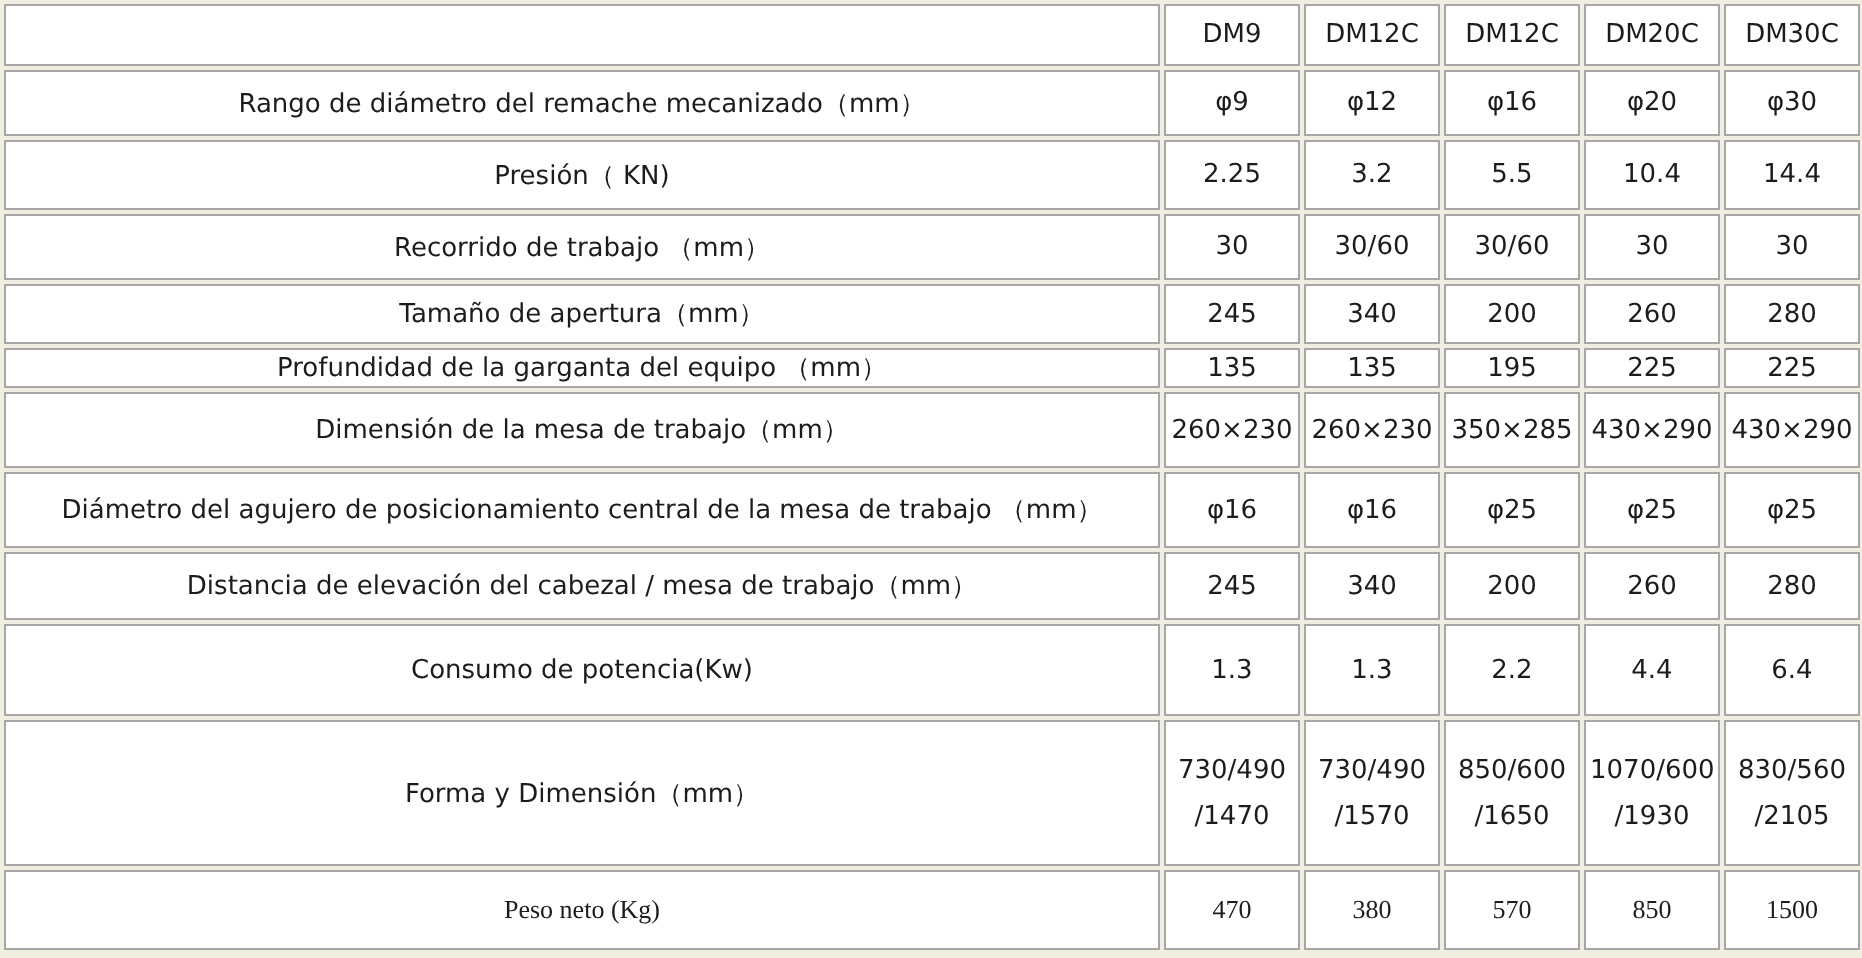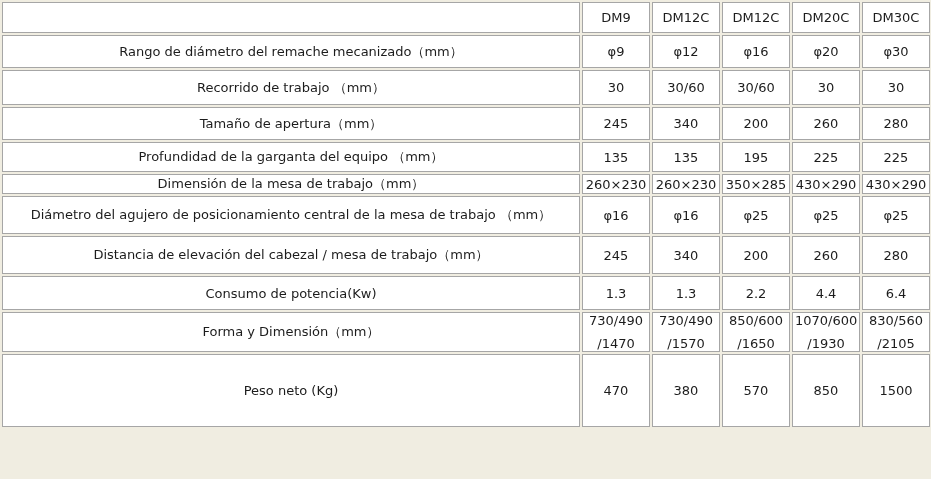--- a/index.html
+++ b/index.html
@@ -38,23 +38,23 @@
   thead tr           { height: 31px; padding-left: 36px; }
   tbody tr           { height: 34px; }
   tbody tr:nth-child(1)  { height: 33px; }
   tbody tr:nth-child(2)  { height: 35px; }
   tbody tr:nth-child(3)  { height: 33px; }
   tbody tr:nth-child(4)  { height: 30px; }
   tbody tr:nth-child(5)  { height: 19px; }
   tbody tr:nth-child(6)  { height: 38px; }
   tbody tr:nth-child(7)  { height: 38px; border-radius: 18px; }
   tbody tr:nth-child(8)  { height: 34px; }
-  tbody tr:nth-child(9)  { height: 29px; padding-left: 32px; }
+  tbody tr:nth-child(9)  { height: 46px; padding-left: 32px; }
   tbody tr:nth-child(10) { height: 73px; }
-  tbody tr:nth-child(11) { height: 40px; }
+  tbody tr:nth-child(11) { height: 40px; font-family: Liberation Serif, serif; }
 
   td .line + .line { margin-top: 8px; }
 </style>
 </head>
 <body>
 
 <table class="specs">
   <colgroup>
     <col class="label-col">
     <col class="value-col">
@@ -74,20 +74,28 @@
       </tr>
   </thead>
   <tbody>
       <tr>
         <td>Rango de diámetro del remache mecanizado（mm）</td>
         <td>φ9</td>
         <td>φ12</td>
         <td>φ16</td>
         <td>φ20</td>
         <td>φ30</td>
+      </tr>
+      <tr>
+        <td>Presión（ KN)</td>
+        <td>2.25</td>
+        <td>3.2</td>
+        <td>5.5</td>
+        <td>10.4</td>
+        <td>14.4</td>
       </tr>
       <tr>
         <td>Recorrido de trabajo （mm）</td>
         <td>30</td>
         <td>30/60</td>
         <td>30/60</td>
         <td>30</td>
         <td>30</td>
       </tr>
       <tr>

